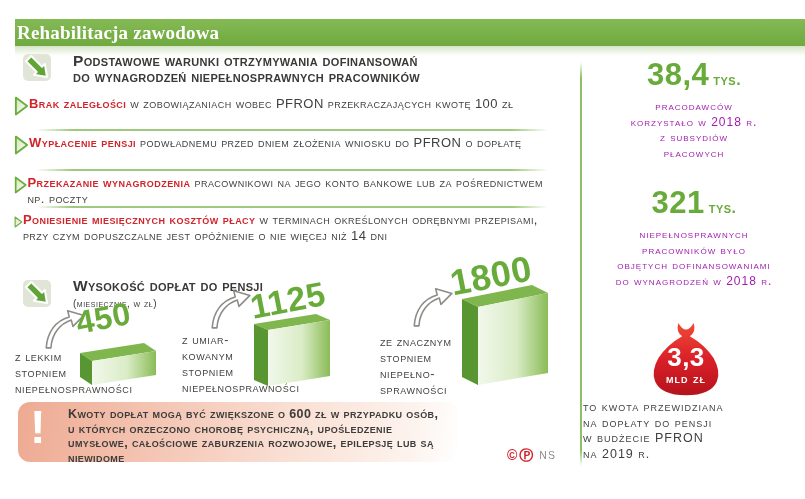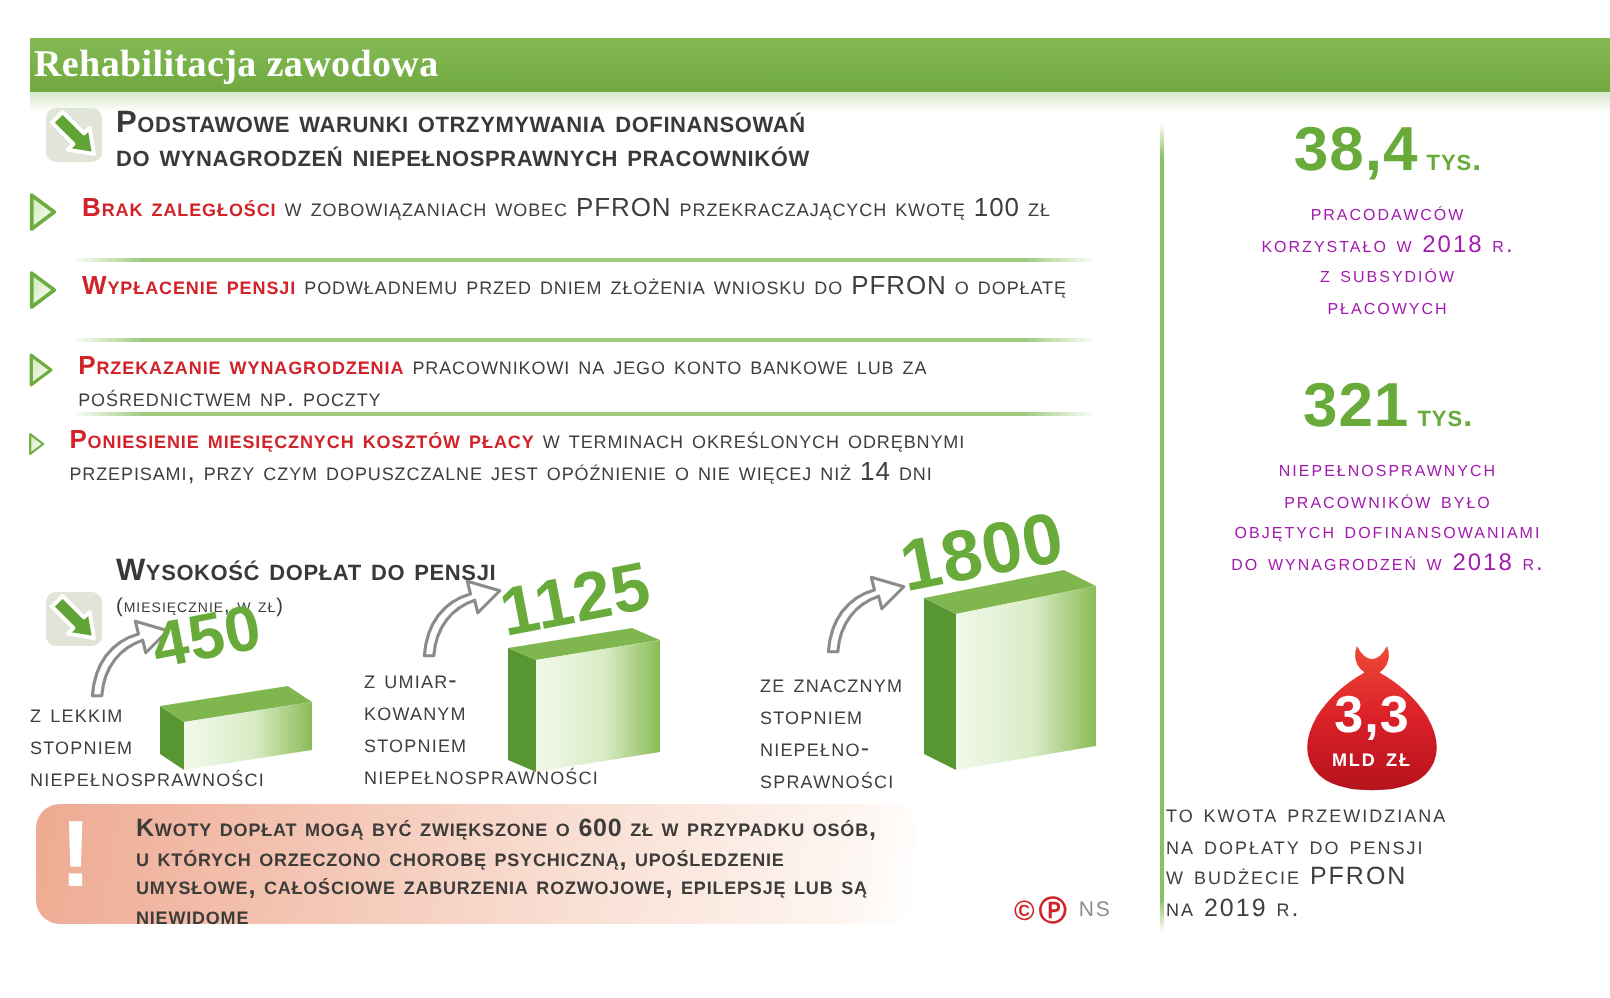--- a/index.html
+++ b/index.html
@@ -8,28 +8,28 @@
 
   
   .header-bar{position:absolute;left:15px;top:19px;right:0;height:27px;
               background:linear-gradient(to bottom,#84ba55,#70a93f);}
   .header-bar .title{font-family:"Liberation Serif",serif;font-weight:bold;color:#fff;
                      font-size:19px;line-height:27px;padding-left:2px;letter-spacing:.2px;}
   .header-shadow{position:absolute;left:15px;right:0;top:46px;height:10px;
                  background:linear-gradient(to bottom,rgba(140,185,100,.35),rgba(140,185,100,0));}
 
   
-  .section-head{position:absolute;display:flex;gap:6px;align-items:flex-end;}
+  .section-head{position:absolute;display:flex;gap:21px;align-items:center;}
   .head-icon{flex:0 0 auto;}
   .head-text{font-weight:bold;font-size:15.5px;line-height:16.5px;letter-spacing:.3px;
              color:#393937;font-variant:small-caps;white-space:pre-line;}
   .head-sub{display:block;font-weight:normal;font-size:10px;letter-spacing:.5px;margin-top:2px;}
 
   
-  .item{position:absolute;left:14px;width:532px;display:flex;gap:12px;}
+  .item{position:absolute;left:14px;width:532px;display:flex;gap:0;}
   .item-text{font-size:13px;line-height:15.5px;letter-spacing:.45px;font-variant:small-caps;color:#3f3f3d;}
   .lead{color:#d2232a;font-weight:bold;}
   .sep{position:absolute;left:36px;width:512px;height:2px;border-radius:1px;
        background:linear-gradient(to right,rgba(160,200,120,0),#9fca7d 7%,#9fca7d 93%,rgba(160,200,120,0));}
 
   
   .tier-value{position:absolute;font-weight:bold;color:#68ab3a;transform:rotate(-11deg);letter-spacing:.5px;}
   .tier-label{position:absolute;font-size:12.5px;line-height:16px;letter-spacing:.6px;
               font-variant:small-caps;color:#3f3f3d;white-space:pre-line;}
   .tier-box,.tier-arrow{position:absolute;}

